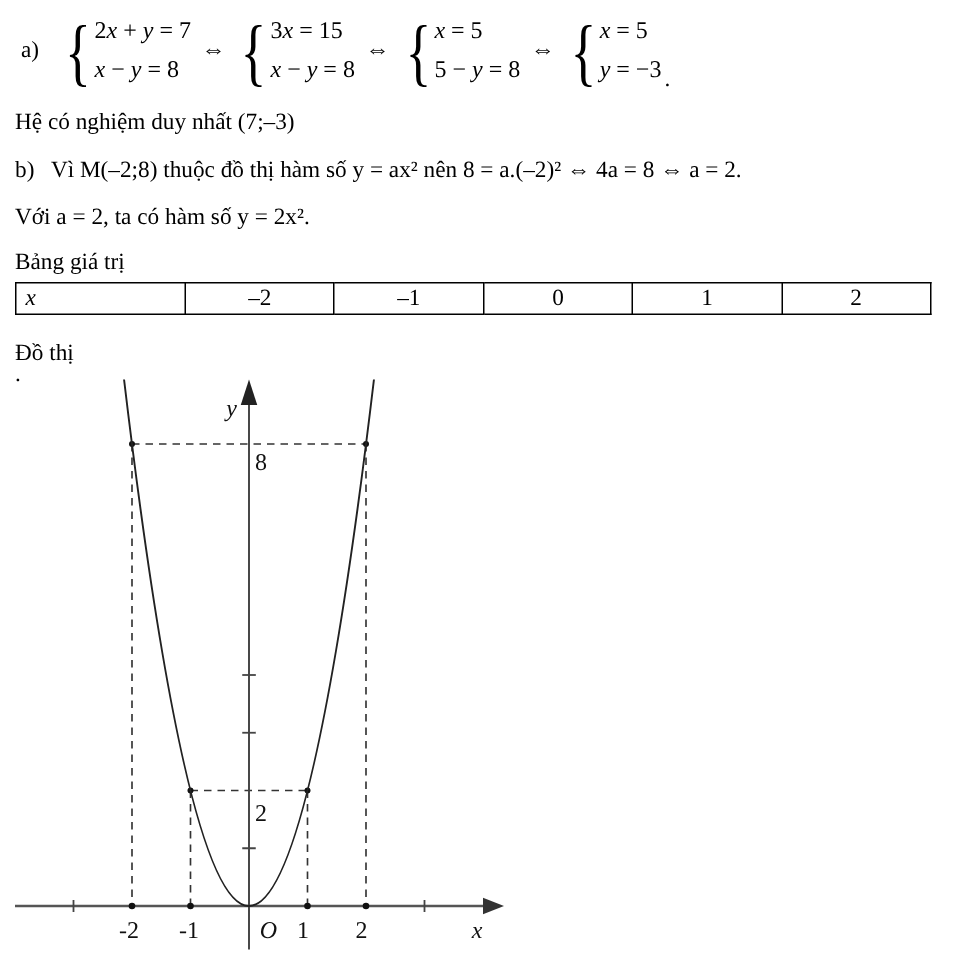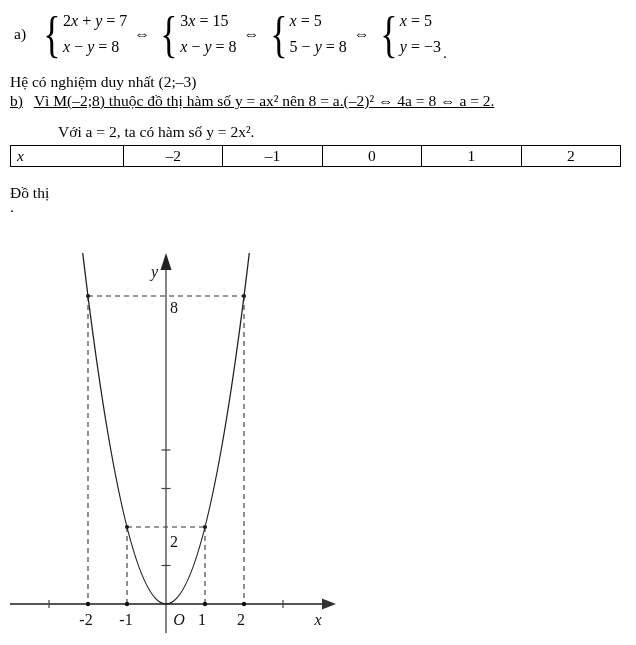--- a/index.html
+++ b/index.html
@@ -19,23 +19,23 @@
     transform:scaleX(.72);display:inline-block;margin-right:-1px;
   }
   .eqs{display:flex;flex-direction:column;line-height:1.6;font-size:16px;}
   .eqs i{font-style:italic;}
   .iff{margin:0 7px;font-size:16px;}
   .end-period{align-self:flex-end;margin-left:2px;}
 
   
   .p{margin:0;line-height:19px;}
   .p-concl{margin-top:10px;}
-  .p-b{text-decoration:underline;}
+  .p-b{margin-top:13px;}
   .p-b .b-label{margin-right:11px;}
-  .p-with{margin-top:12px;margin-left:48px;}
+  .p-with{margin-top:12px;}
   .p-bgt{margin-top:11px;}
   .p-dothi{margin-top:16px;}
   .p-dot{margin:0;line-height:10px;}
 
   
   table.vals{border-collapse:collapse;margin-top:4px;width:611px;table-layout:fixed;}
   table.vals td{
     border:1px solid #000;height:20px;padding:0 6px;font-size:15.5px;
     vertical-align:middle;
   }
@@ -85,26 +85,27 @@
     <span class="system">
       <span class="brace">{</span>
       <span class="eqs">
         <span><i>x</i> = 5</span>
         <span><i>y</i> = −3</span>
       </span>
     </span>
     <span class="end-period">.</span>
   </div>
 
-  <p class="p p-concl">Hệ có nghiệm duy nhất (2;–3)</p>
+  <p class="p p-concl">Hệ có nghiệm duy nhất (7;–3)</p>
 
   <p class="p p-b"><span class="b-label">b)</span><span>Vì M(–2;8) thuộc đồ thị hàm số y = ax² nên 8 = a.(–2)² ⇔ 4a = 8 ⇔ a = 2.</span></p>
 
   <p class="p p-with">Với a = 2, ta có hàm số y = 2x².</p>
 
+  <p class="p p-bgt">Bảng giá trị</p>
 
   <table class="vals">
     <tbody>
         <tr>
       <td class="head"><i>x</i></td>
       <td class="c">–2</td>
       <td class="c">–1</td>
       <td class="c">0</td>
       <td class="c">1</td>
       <td class="c">2</td>

